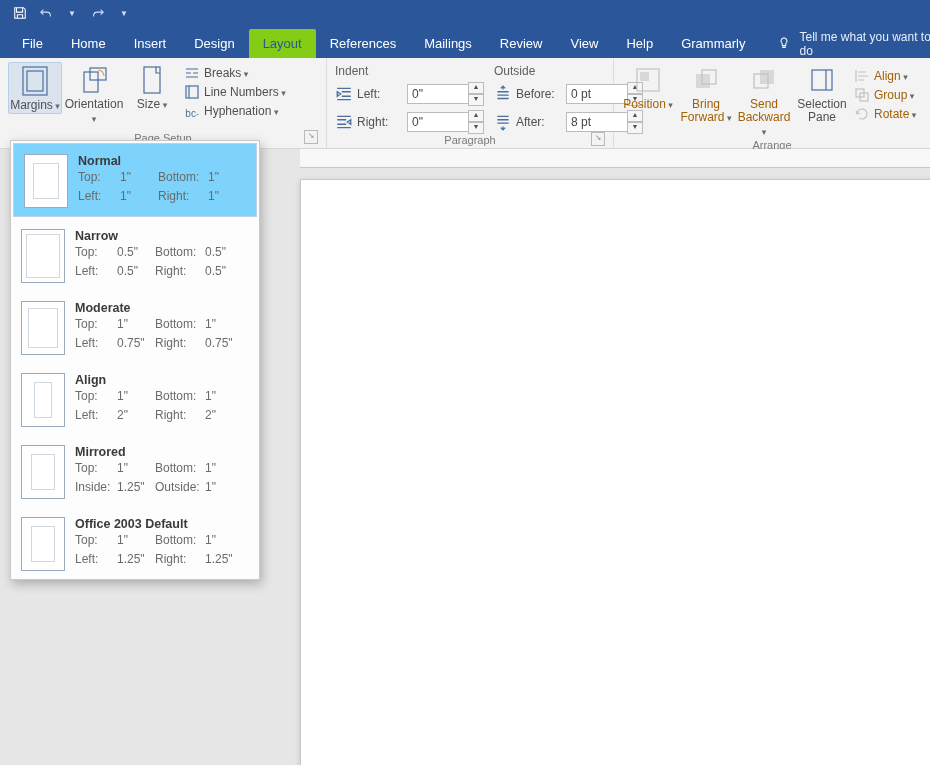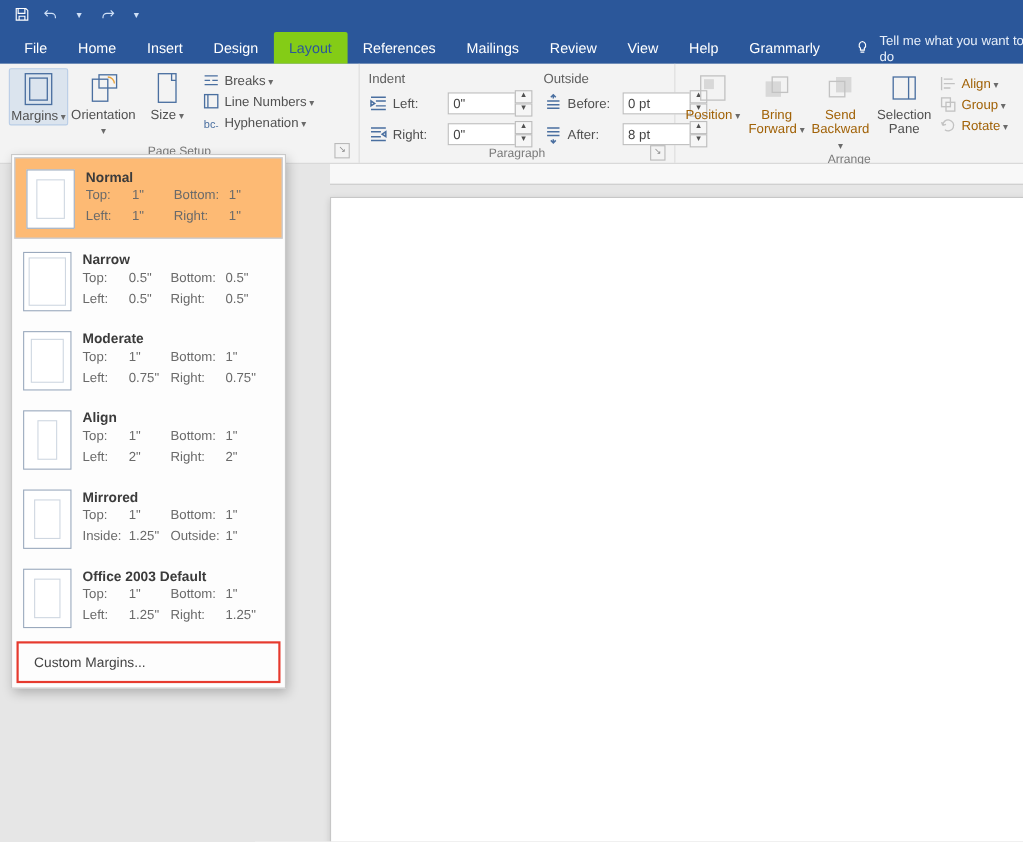--- a/index.html
+++ b/index.html
@@ -39,21 +39,21 @@
   .spinbtns span{width:14px;height:10px;border:1px solid #bcbcbc;font-size:7px;line-height:8px;text-align:center;background:#f6f6f6;cursor:pointer;}
   .arr-icon{width:18px;height:18px;display:flex;align-items:center;justify-content:center;color:#4a6fa0;}
   
   .workspace{flex:1;display:flex;overflow:hidden;}
   .page-area{flex:1;background:#e6e6e6;position:relative;}
   .hruler{position:absolute;left:300px;right:0;top:0;height:18px;border-bottom:1px solid #c7c7c7;background:#f8f8f8;}
   .page{position:absolute;left:300px;top:30px;width:720px;min-height:900px;background:#fff;border:1px solid #c7c7c7;box-shadow:0 2px 6px rgba(0,0,0,0.15);}
   
   .margins-dd{position:absolute;left:10px;top:140px;width:248px;background:#fdfdfd;border:1px solid #c9c9c9;box-shadow:2px 4px 10px rgba(0,0,0,0.25);z-index:10;}
   .mopt{display:flex;gap:10px;padding:10px 10px 8px 10px;cursor:pointer;}
-  .mopt.sel{background:#fdba74;border:1px solid #bcd0e8;margin:2px;}
+  .mopt.sel{background:#7dd3fc;border:1px solid #bcd0e8;margin:2px;}
   .mthumb{width:42px;height:52px;border:1px solid #9aa9bd;background:#fff;position:relative;flex-shrink:0;}
   .mthumb .inner{position:absolute;border:1px solid #cfd7e1;}
   .mtext{flex:1;}
   .mtext .mtitle{font-weight:600;color:#3b3b3b;font-size:12.5px;margin-bottom:2px;}
   .mvals{display:grid;grid-template-columns:42px 38px 50px 34px;row-gap:5px;font-size:12px;color:#6a6a6a;}
   .custom{padding:10px 14px;font-size:12.5px;color:#444;cursor:pointer;border:2px solid #e63a2e;margin:4px;}
   
   .stroke{stroke:#4a6fa0;fill:none;stroke-width:1.2;}
   .gray{color:#a16207;}
 </style>
@@ -414,16 +414,15 @@
             <span>1"</span>
             <span>Bottom:</span>
             <span>1"</span>
             <span>Left:</span>
             <span>1.25"</span>
             <span>Right:</span>
             <span>1.25"</span>
           </div>
         </div>
       </div>
-      <div class="custom">Custom Margins...</div>
     </div>
 
 </div>
 
 </body></html>

